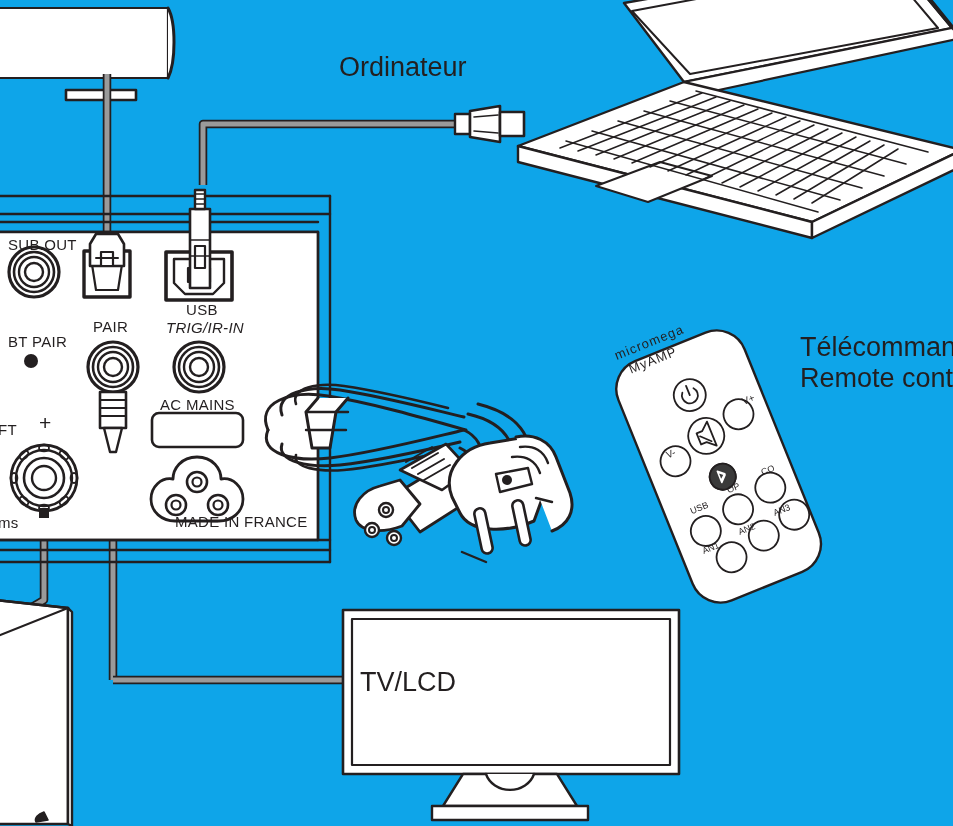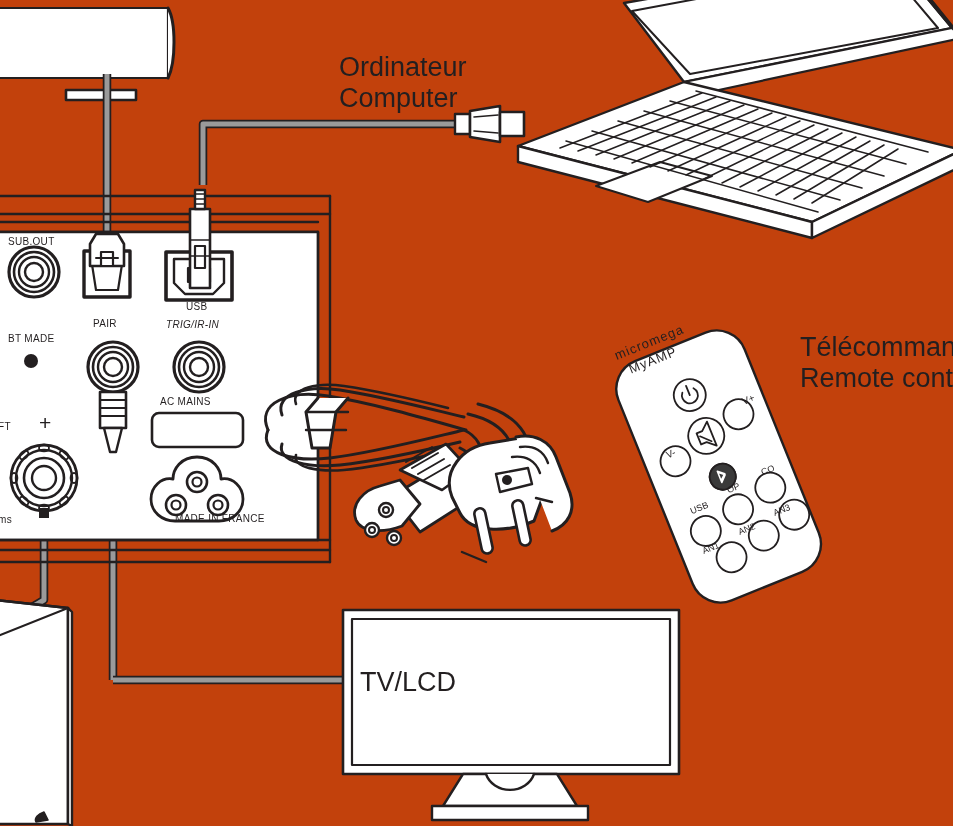--- a/index.html
+++ b/index.html
@@ -1,22 +1,22 @@
 <!DOCTYPE html>
 <html><head>
 <meta charset="utf-8">
 <title>MyAMP Connection Diagram</title>
 <style>
   html,body{margin:0;padding:0;background:#ffffff;}
   body{font-family:"Liberation Sans","DejaVu Sans",sans-serif;}
-  #stage{position:relative;width:953px;height:826px;background:#c2410c;overflow:hidden;}
+  #stage{position:relative;width:953px;height:826px;background:#0ea5e9;overflow:hidden;}
   #stage svg{position:absolute;left:0;top:0;}
   .lbl{position:absolute;color:#231f20;font-family:"Liberation Sans","DejaVu Sans",sans-serif;white-space:pre;line-height:1.15;}
   .lbl-big{font-size:27px;}
-  .lbl-panel{font-size:10px;letter-spacing:.3px;}
+  .lbl-panel{font-size:15px;letter-spacing:.3px;}
   .lbl-tv{font-size:27px;}
 </style>
 </head>
 <body>
 
 <div id="stage">
 
 <svg width="953" height="826" viewBox="0 0 953 826" xmlns="http://www.w3.org/2000/svg">
 
   <defs>
@@ -269,28 +269,28 @@
       <path d="M-60 594 L-60 824" stroke-width="2.4"></path>
       <path d="M-60 594 L68 608" stroke-width="2.6"></path>
       <path d="M68 608 L72 612 L72 826 L68 824 Z" fill="#fff" stroke-width="2.4"></path>
       <path d="M-62 660 L68 608" stroke-width="2"></path>
       <path d="M44 812 c-6 2 -10 6 -8 10 l12 -2 Z" fill="#231f20" stroke-width="1.6"></path>
     </g>
 
   </g>
 </svg>
 
-<div class="lbl lbl-big" style="left:339px;top:52px;"><span>Ordinateur</span><br><span>Computer</span></div>
+<div class="lbl lbl-big" style="left:339px;top:52px;"><span>Ordinateur</span><br></div>
 
 <div class="lbl lbl-big" style="left:800px;top:332px;"><span>Télécommande</span><br><span>Remote control</span></div>
 
 <div class="lbl lbl-tv" style="left:360px;top:631px;margin-top:36px;">TV/LCD</div>
 
 <div class="lbl lbl-panel" style="left:8px;top:236px;">SUB.OUT</div>
-<div class="lbl lbl-panel" style="left:8px;top:333px;">BT MADE</div>
+<div class="lbl lbl-panel" style="left:8px;top:333px;">BT PAIR</div>
 <div class="lbl lbl-panel" style="left:93px;top:318px;">PAIR</div>
 <div class="lbl lbl-panel" style="left:186px;top:301px;">USB</div>
 <div class="lbl lbl-panel" style="left:166px;top:319px;font-style:italic;">TRIG/IR-IN</div>
 <div class="lbl lbl-panel" style="left:160px;top:396px;">AC MAINS</div>
 <div class="lbl lbl-panel" style="left:132px;top:513px;margin-left:43px;">MADE IN FRANCE</div>
 <div class="lbl lbl-panel" style="left:-2px;top:421px;">FT</div>
 <div class="lbl" style="left:39px;top:411px;font-size:21px;">+</div>
 <div class="lbl lbl-panel" style="left:-2px;top:514px;">ms</div>
 
 <div style="position:absolute;left:612px;top:348px;transform:rotate(-22deg);transform-origin:left top;

